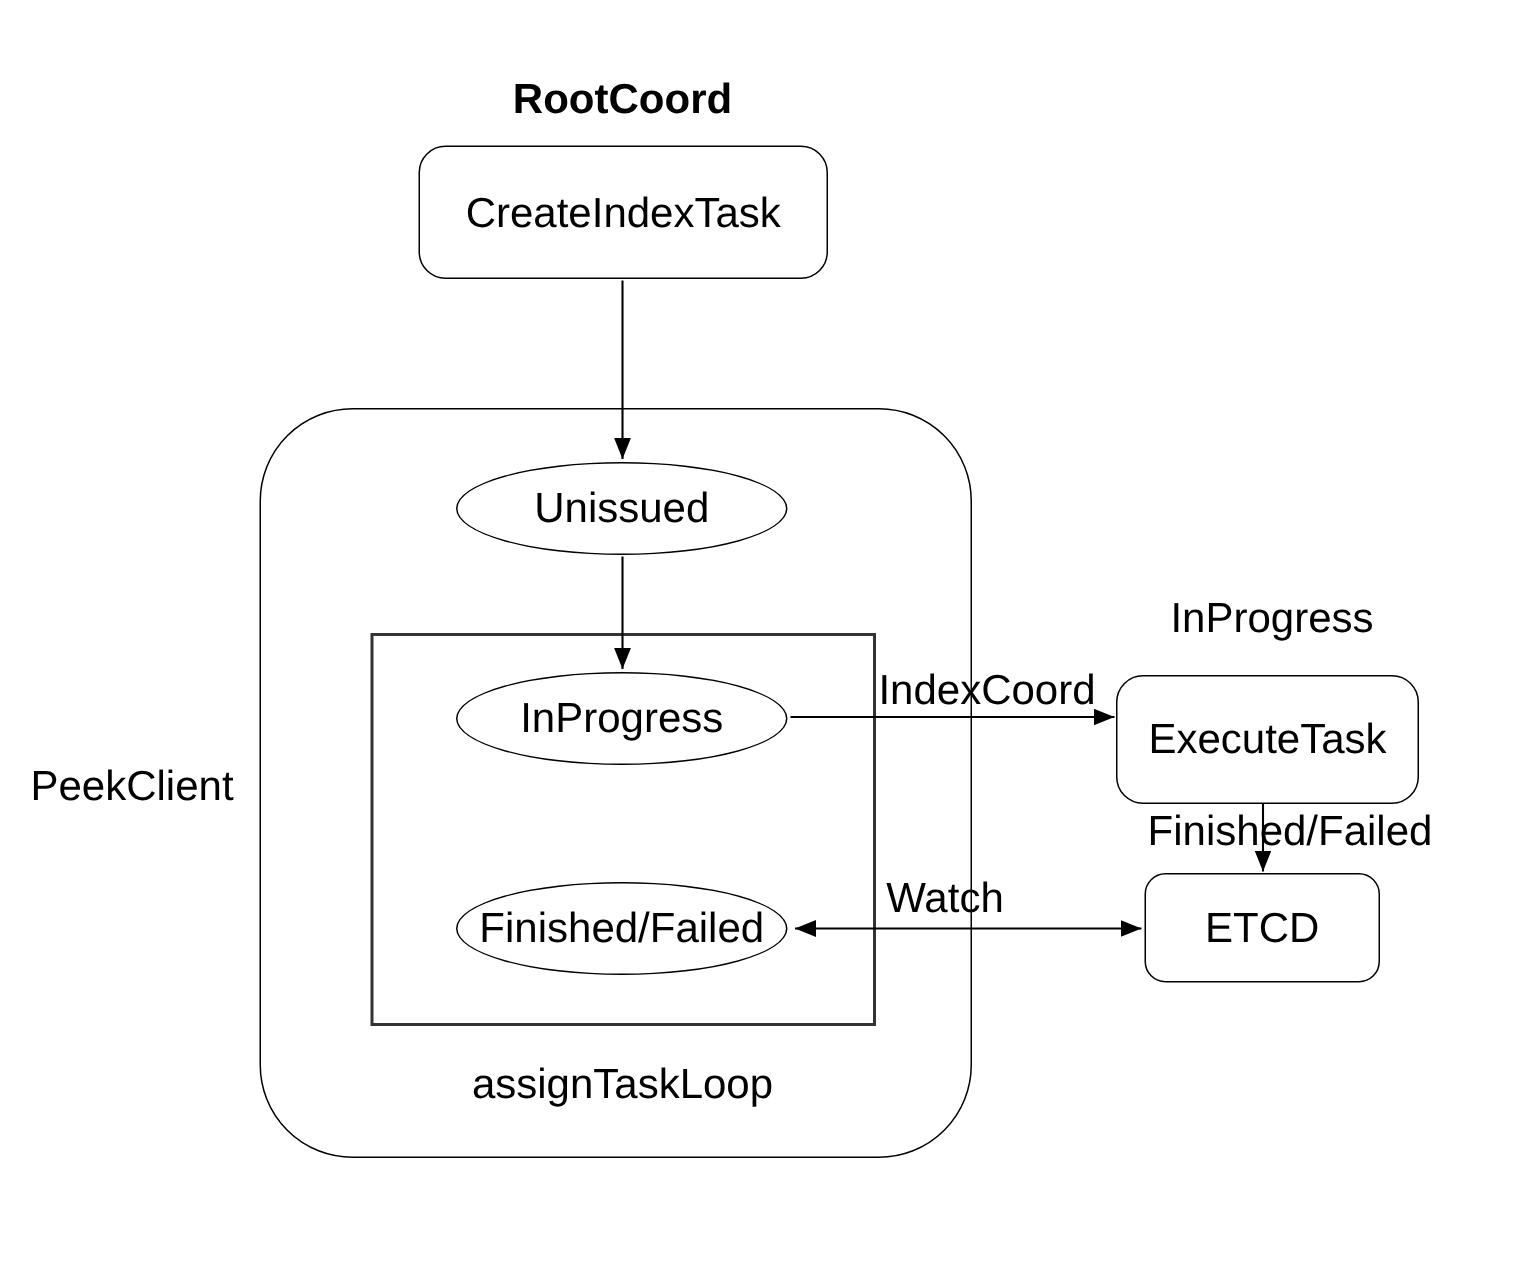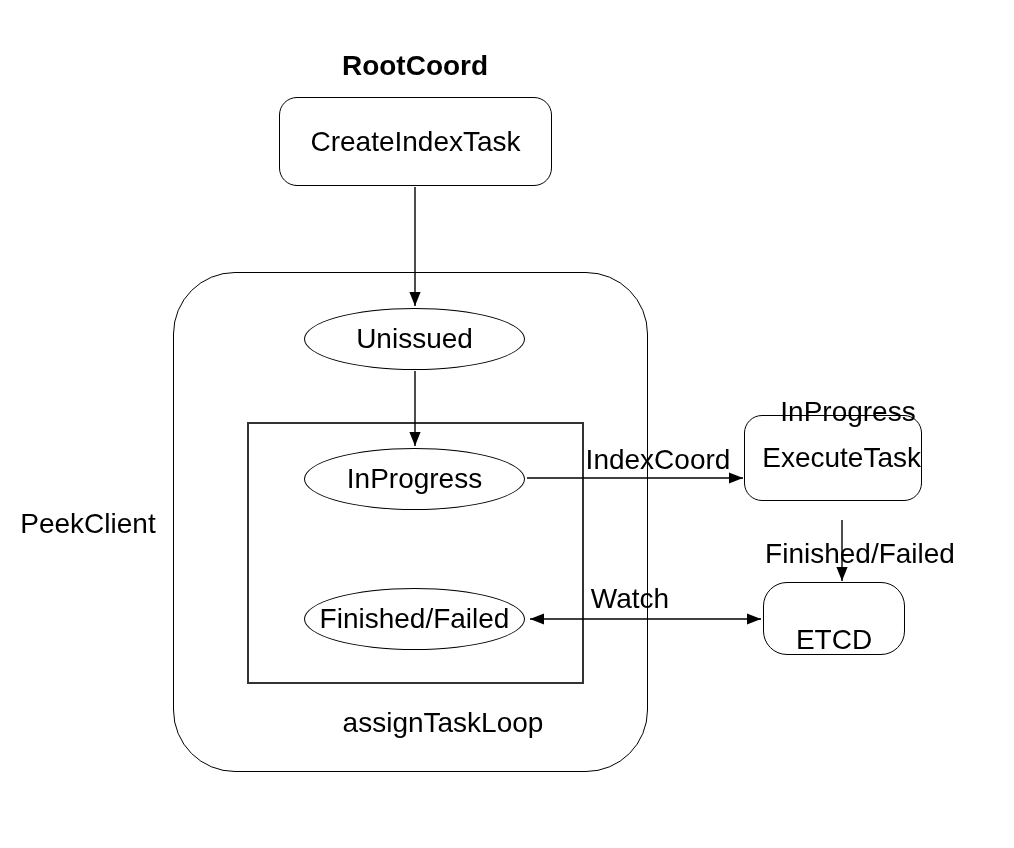--- a/index.html
+++ b/index.html
@@ -45,39 +45,39 @@
     box-sizing: border-box;
     font-size: 28px;
     line-height: 1;
     white-space: nowrap;
     z-index: 3;
   }
   .rounded { border-radius: 18px; }
   .ellipse { border-radius: 50%; border-width: 1.4px; }
 
   #node-create-index-task { left: 279px; top: 97px;  width: 273px; height: 89px; }
-  #node-execute-task      { left: 744px; top: 415px; width: 178px; height: 86px; justify-content: flex-end; }
-  #node-etcd              { left: 763px; top: 582px; width: 142px; height: 73px; border-radius: 24px; align-items: flex-end; }
+  #node-execute-task      { left: 744px; top: 450px; width: 202px; height: 86px; }
+  #node-etcd              { left: 763px; top: 582px; width: 157px; height: 73px; border-radius: 14px; }
   #node-unissued          { left: 304px; top: 308px; width: 221px; height: 62px; }
   #node-in-progress       { left: 304px; top: 448px; width: 221px; height: 62px; }
   #node-finished-failed   { left: 304px; top: 588px; width: 221px; height: 62px; }
 
   
   .label {
     position: absolute;
     font-size: 28px;
     line-height: 1;
     white-space: nowrap;
     transform: translateX(-50%);
     z-index: 5;
   }
   #label-root-coord       { left: 415px; top: 52px; font-weight: bold; }
   #label-index-coord      { left: 88px;  top: 510px; }
   #label-index-node       { left: 848px; top: 398px; }
-  #label-assign-task-loop { left: 415px; top: 709px; margin-left: 28px; }
+  #label-assign-task-loop { left: 415px; top: 709px; }
   #label-peek-client      { left: 658px; top: 446px; }
   #label-watch            { left: 630px; top: 585px; }
   #label-finished-failed  { left: 860px; top: 540px; }
 
   
   #edges-svg {
     position: absolute;
     left: 0; top: 0;
     width: 1014px; height: 848px;
     z-index: 2;

